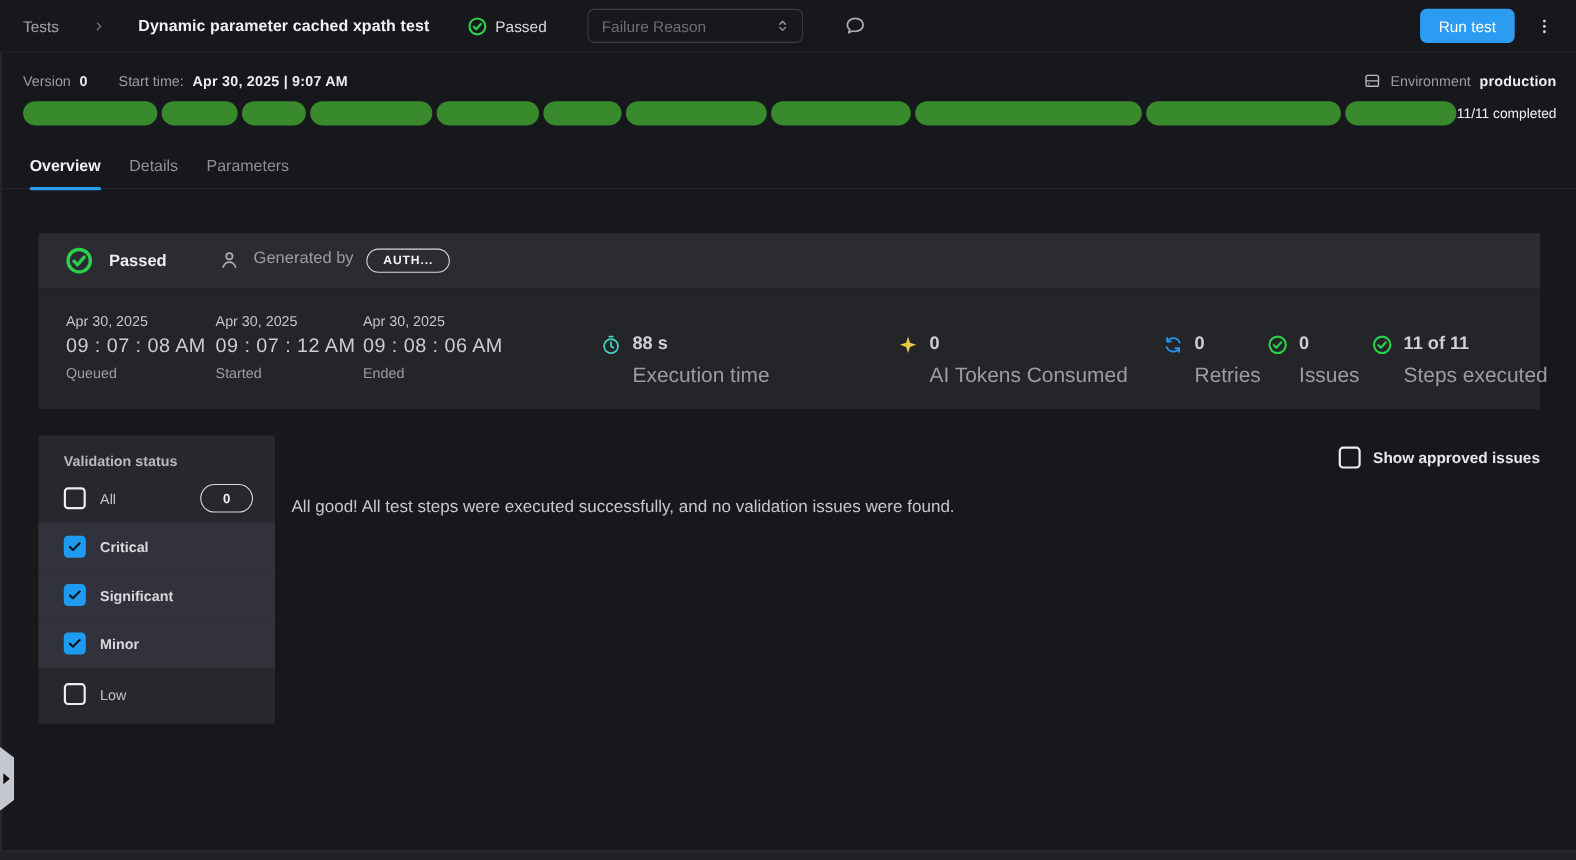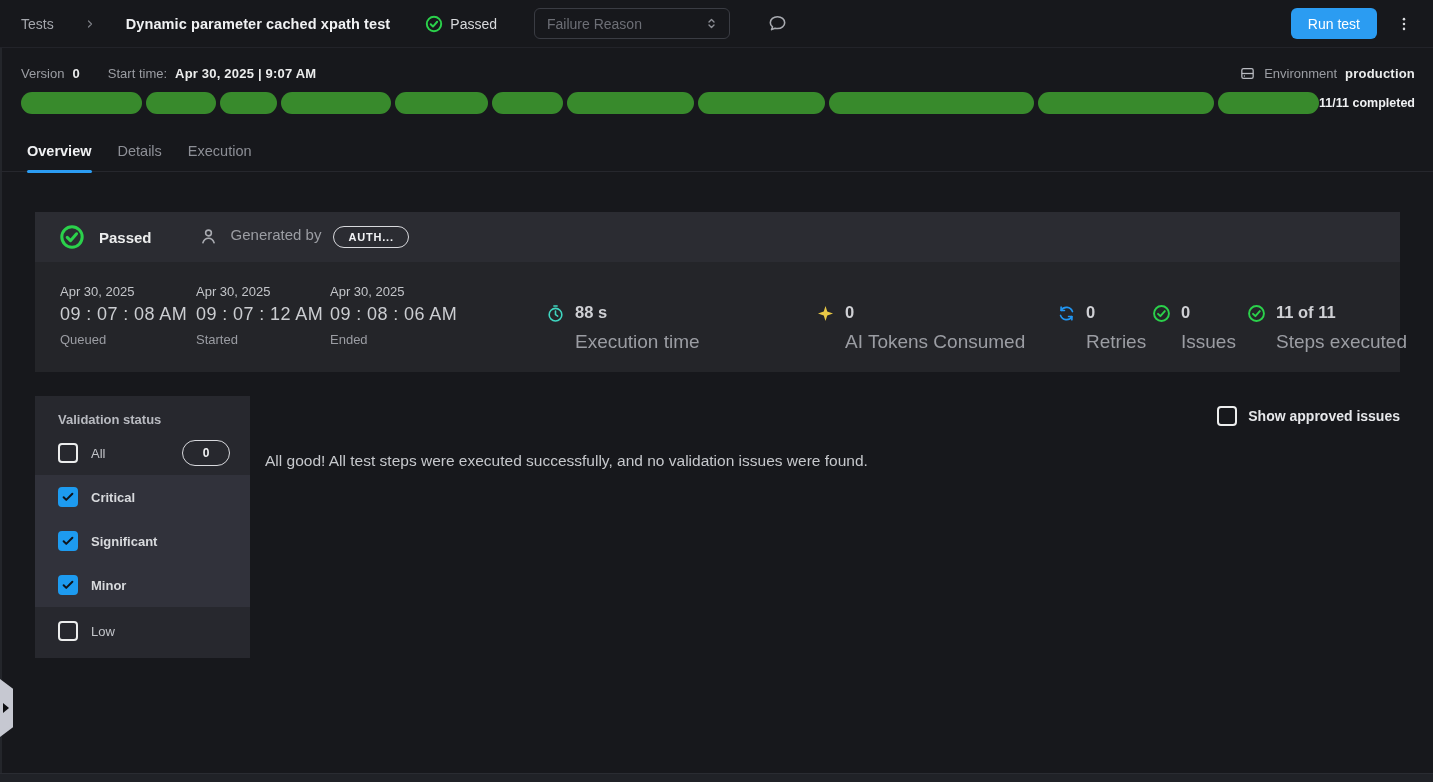--- a/index.html
+++ b/index.html
@@ -33,21 +33,21 @@
   .meta-label { color: #9b9da3; }
   .meta-value { color: #eceded; font-weight: 700; letter-spacing: .2px; }
   .meta-gap-sm { margin-left: 8px; } .meta-gap-lg { margin-left: 28px; }
   .meta-right { margin-left: auto; display: flex; align-items: center; gap: 8px; }
 
   
   .progress-row { position: absolute; top: 92px; left: 21px; right: 18px; height: 22px;
                   display: flex; align-items: center; }
   .progress-bar { flex: 1; display: flex; gap: 4px; height: 22px; }
   .segment { background: #388a2c; border-radius: 11px; height: 22px; }
-  .progress-label { font-size: 12.5px; font-weight: 700; color: #f0f1f3; white-space: nowrap; }
+  .progress-label { font-size: 12.5px; font-weight: 400; color: #f0f1f3; white-space: nowrap; }
 
   
   .tabs { position: absolute; top: 131px; left: 0; right: 0; height: 41px;
           display: flex; align-items: center; padding-left: 27px; border-bottom: 1px solid #26272d; }
   .tab { font-size: 14.5px; color: #8d8f96; margin-right: 26px; height: 41px;
          display: flex; align-items: center; cursor: pointer; position: relative; }
   .tab.active { color: #f0f1f3; font-weight: 700; }
   .tab.active::after { content: ""; position: absolute; left: 0; right: 0; bottom: -1px;
                        height: 3px; background: #2b9cf2; border-radius: 2px; }
 
@@ -178,21 +178,21 @@
         <div class="segment" style="flex-grow: 205; flex-basis: 0px; background: rgb(56, 138, 44);"></div>
         <div class="segment" style="flex-grow: 175; flex-basis: 0px; background: rgb(56, 138, 44);"></div>
         <div class="segment" style="flex-grow: 101; flex-basis: 0px; background: rgb(56, 138, 44);"></div>
       </div>
     <span class="progress-label">11/11 completed</span>
   </div>
 
   <div class="tabs">
     <span class="tab active">Overview</span>
     <span class="tab">Details</span>
-    <span class="tab">Execution</span>
+    <span class="tab">Parameters</span>
   </div>
 
   <div class="card">
     <div class="card-header">
       <svg width="26" height="26" viewBox="0 0 24 24">
           <circle cx="12" cy="12" r="9.4" fill="none" stroke="#2bd14b" stroke-width="2.8"></circle>
           <path d="M7.6 12.4l3 3 5.6-6.4" fill="none" stroke="#2bd14b" stroke-width="2.8" stroke-linecap="round" stroke-linejoin="round"></path>
         </svg>
       <span class="passed-txt">Passed</span>
       <span class="gen-group">

